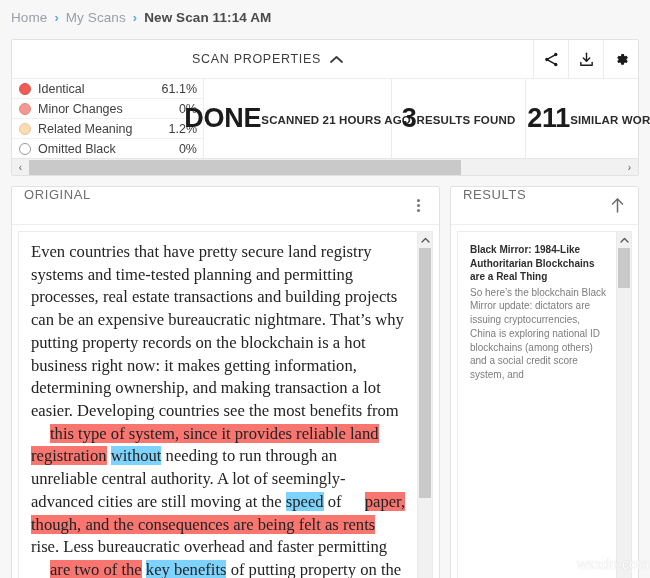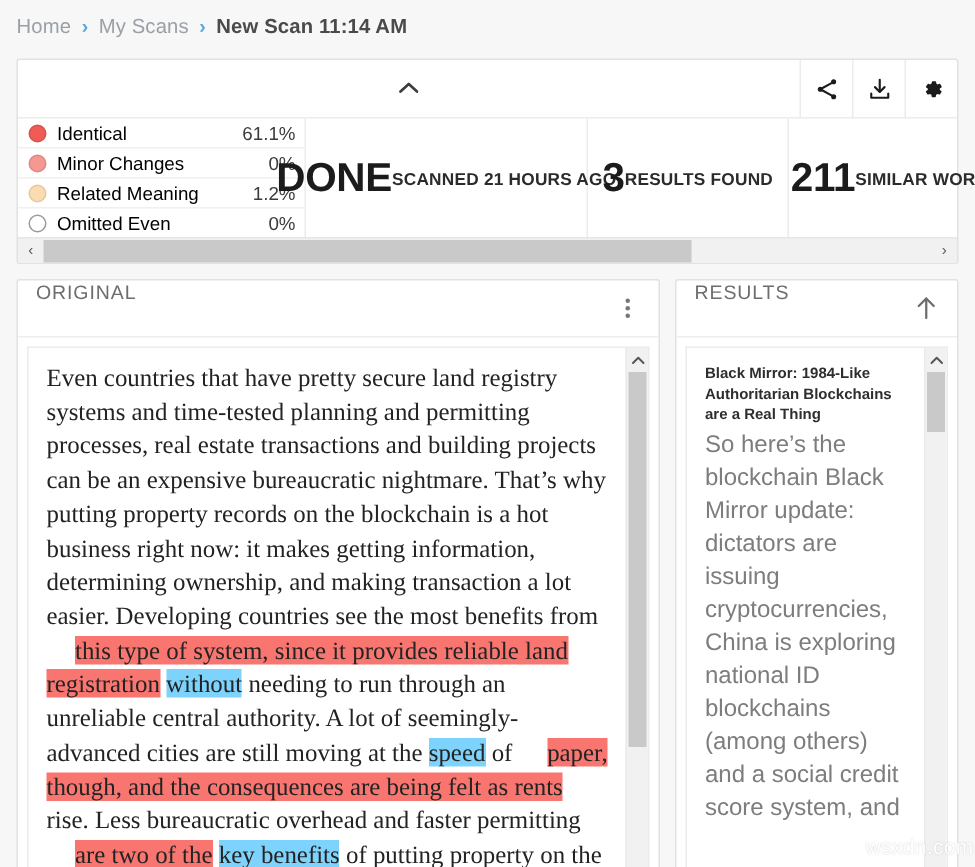--- a/index.html
+++ b/index.html
@@ -97,21 +97,21 @@
   .legend-row:last-child { border-bottom: none; }
   .dot {
     width: 12px; height: 12px;
     border-radius: 50%;
     flex: none;
     margin-right: 7px;
   }
   .legend-label {
     flex: 1;
     font-size: 12.5px;
-    color: #000000;
+    color: #404040;
     white-space: nowrap;
   }
   .legend-val {
     font-size: 12.5px;
     color: #3c3c3c;
     text-align: right;
     white-space: nowrap;
   }
 
   .stat-cell {
@@ -243,21 +243,21 @@
     overflow: hidden;
   }
   .res-title {
     font-size: 10px;
     font-weight: bold;
     color: #2e2e2e;
     line-height: 1.35;
     display: block;
   }
   .res-snippet {
-    font-size: 16px;
+    font-size: 10px;
     color: #7d7d7d;
     line-height: 1.38;
     display: block;
     margin-top: 2px;
   }
 
   
   .vscroll {
     width: 15px;
     flex: none;
@@ -309,20 +309,21 @@
     <span class="crumb-sep">›</span>
     <span class="crumb">My Scans</span>
     <span class="crumb-sep">›</span>
     <span class="crumb current">New Scan 11:14 AM</span>
   </div>
 
   <div class="props-card">
 
     <div class="props-head">
       <div class="props-title-wrap">
+        <span class="props-title">SCAN PROPERTIES</span>
         <span class="caret-up">
           <svg width="13" height="9" viewBox="0 0 13 9">
               <path d="M1 7 L6.5 2 L12 7" stroke="#3d3d3d" stroke-width="1.8" fill="none" stroke-linecap="round" stroke-linejoin="round"></path>
             </svg>
         </span>
       </div>
       <div class="head-icons">
         <div class="head-icon-btn">
           <svg width="17" height="17" viewBox="0 0 24 24" fill="none" stroke="#1b1b1b" stroke-width="2" stroke-linecap="round" stroke-linejoin="round">
             <circle cx="18" cy="5" r="2.4" fill="#1b1b1b" stroke="none"></circle>
@@ -361,21 +362,21 @@
           <span class="legend-label">Minor Changes</span>
           <span class="legend-val">0%</span>
         </div>
         <div class="legend-row">
           <span class="dot" style="background:#fbdcb0;border:1px solid #e6c79c;"></span>
           <span class="legend-label">Related Meaning</span>
           <span class="legend-val">1.2%</span>
         </div>
         <div class="legend-row">
           <span class="dot" style="background:#ffffff;border:1px solid #9a9a9a;"></span>
-          <span class="legend-label">Omitted Even</span>
+          <span class="legend-label">Omitted Black</span>
           <span class="legend-val">0%</span>
         </div>
       </div>
 
       <div class="stat-cell done">
         <span class="stat-big">DONE</span>
         <span class="stat-sub">SCANNED 21 HOURS AGO</span>
       </div>
 
       <div class="stat-cell results">

